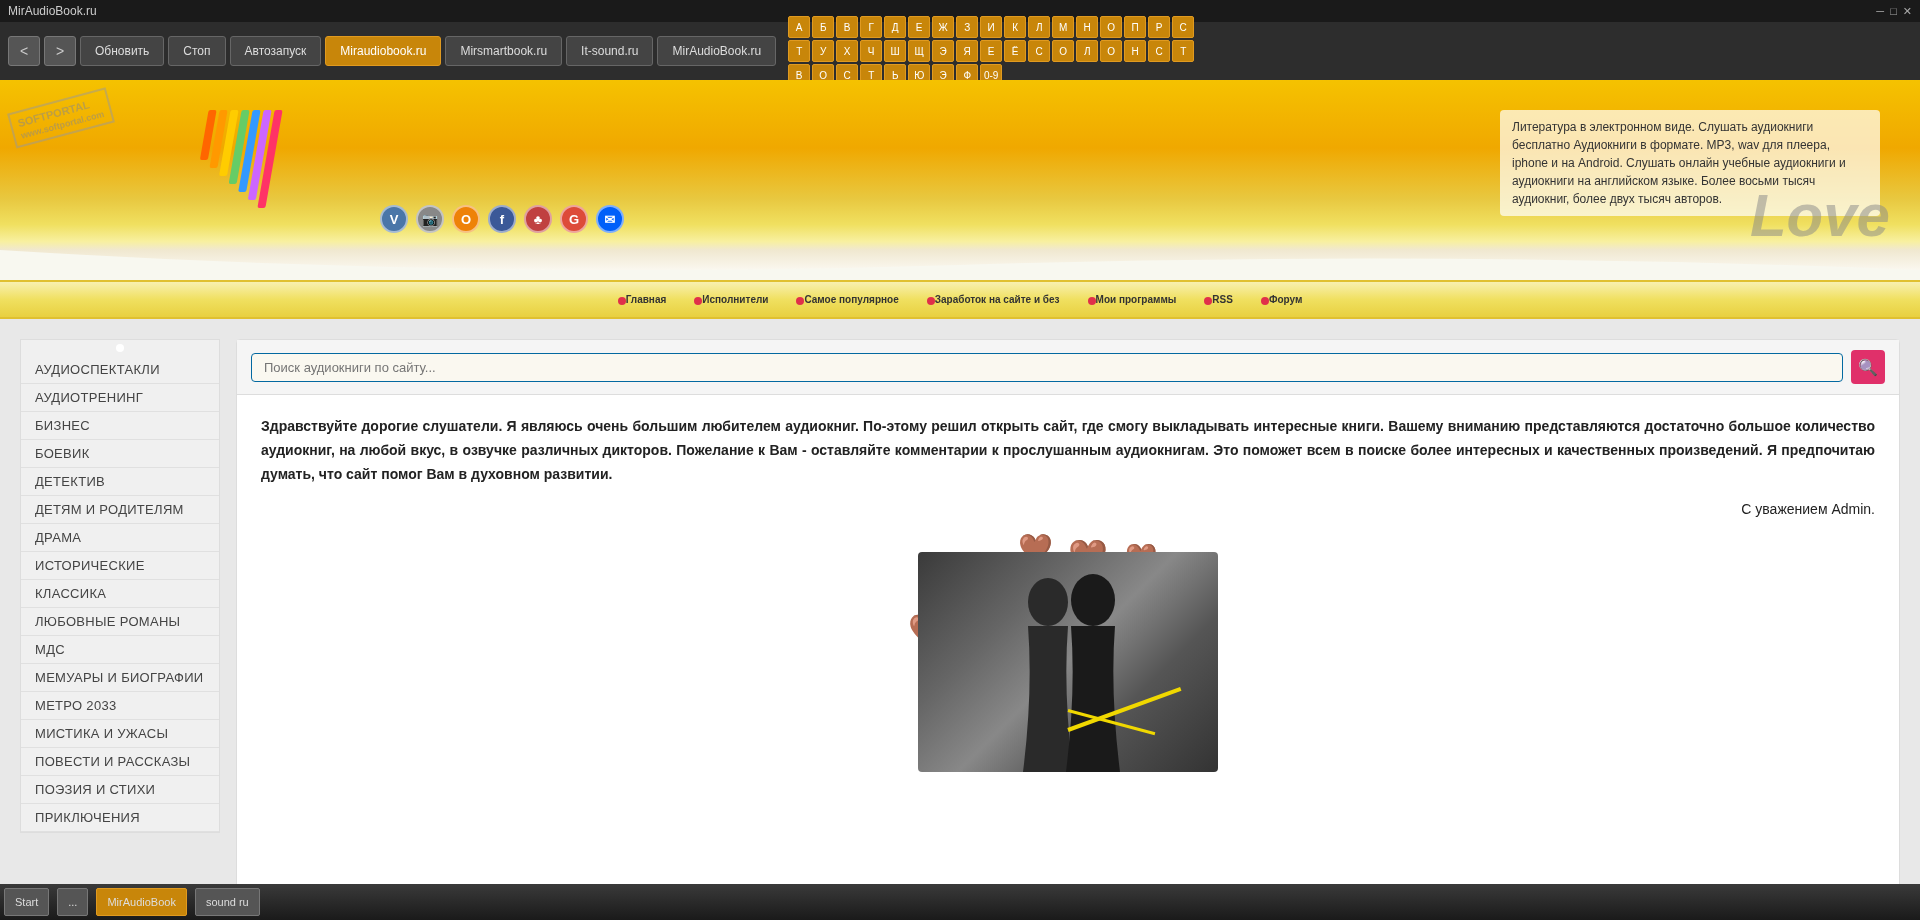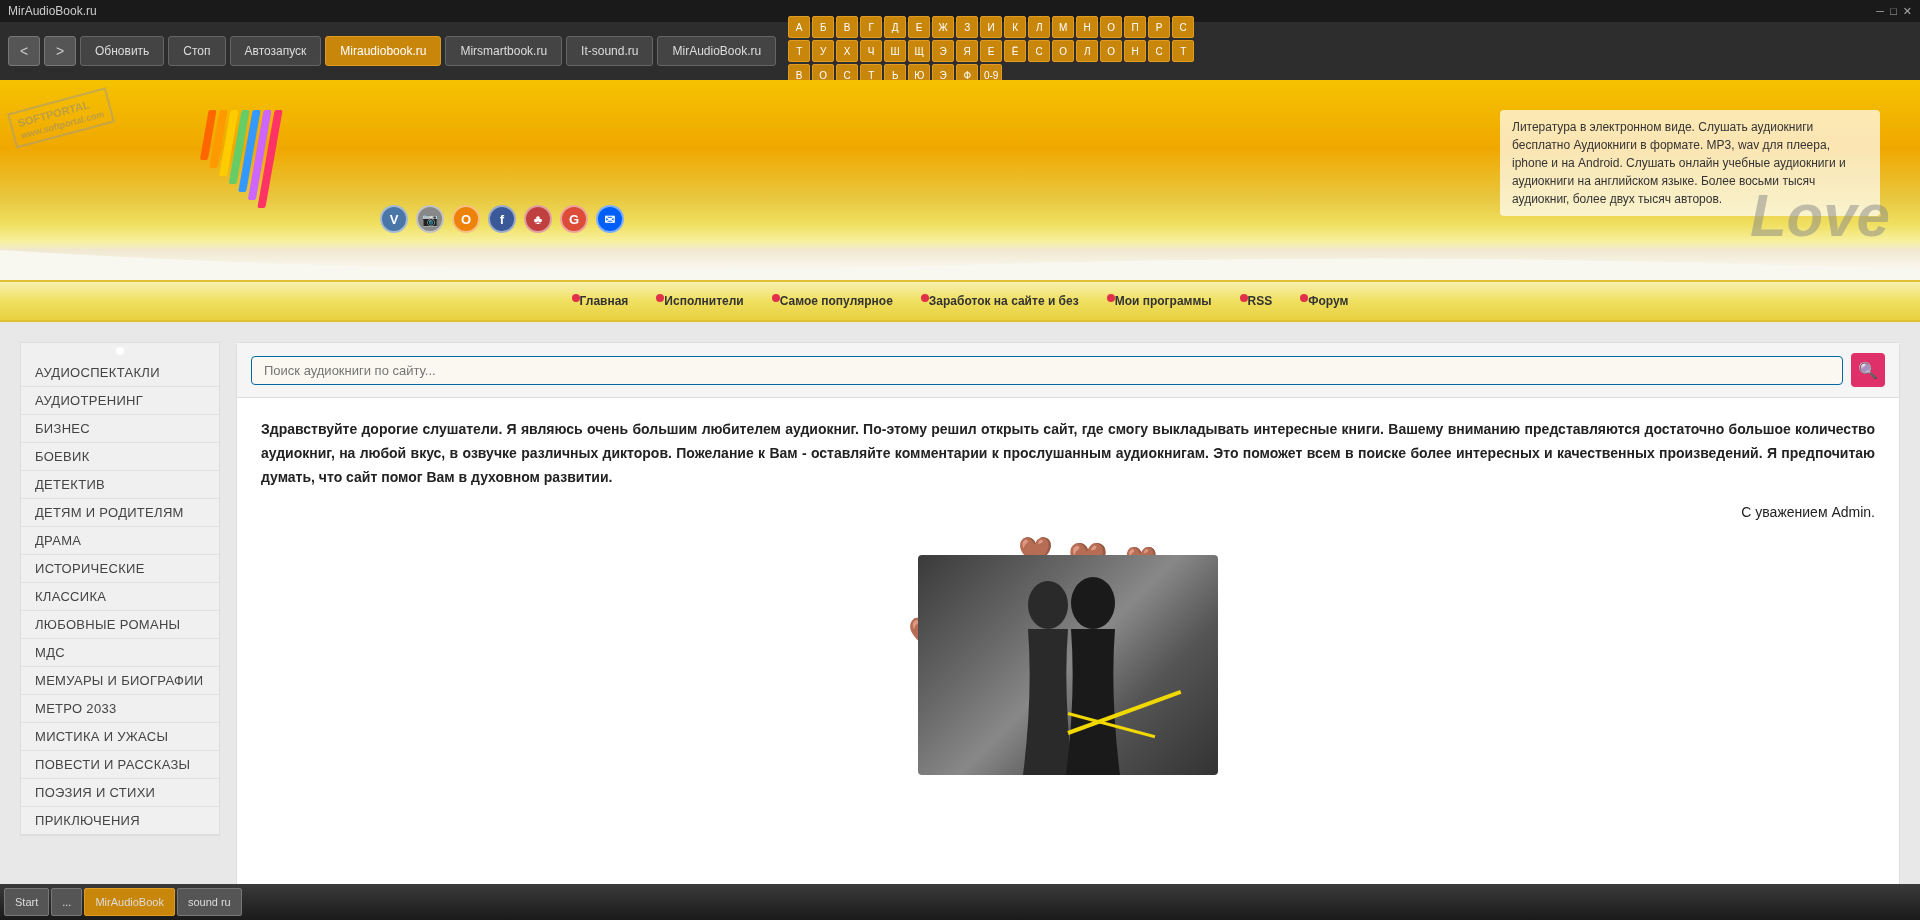--- a/index.html
+++ b/index.html
@@ -153,25 +153,25 @@
       padding: 8px 0;
       display: flex;
       align-items: center;
       justify-content: center;
       gap: 4px;
       border-top: 2px solid #e0c030;
       border-bottom: 2px solid #e0c030;
     }
     .nav-menu-item {
       display: flex;
-      align-items: flex-start;
+      align-items: flex-end;
       gap: 0;
       padding: 4px 12px;
       color: #333;
-      font-size: 12px;
+      font-size: 10px;
       cursor: pointer;
       text-decoration: none;
       font-weight: bold;
     }
     .nav-dot {
       width: 8px;
       height: 8px;
       border-radius: 50%;
       background: #e0304a;
       flex-shrink: 0;
@@ -296,21 +296,21 @@
     .taskbar {
       position: fixed;
       bottom: 0;
       left: 0;
       right: 0;
       height: 36px;
       background: linear-gradient(180deg, #3a3a3a 0%, #1a1a1a 100%);
       display: flex;
       align-items: center;
       padding: 0 4px;
-      gap: 2px;
+      gap: 8px;
       z-index: 100;
     }
     .taskbar-btn {
       background: #555;
       border: 1px solid #777;
       color: #ddd;
       padding: 4px 10px;
       font-size: 11px;
       cursor: pointer;
       height: 28px;

